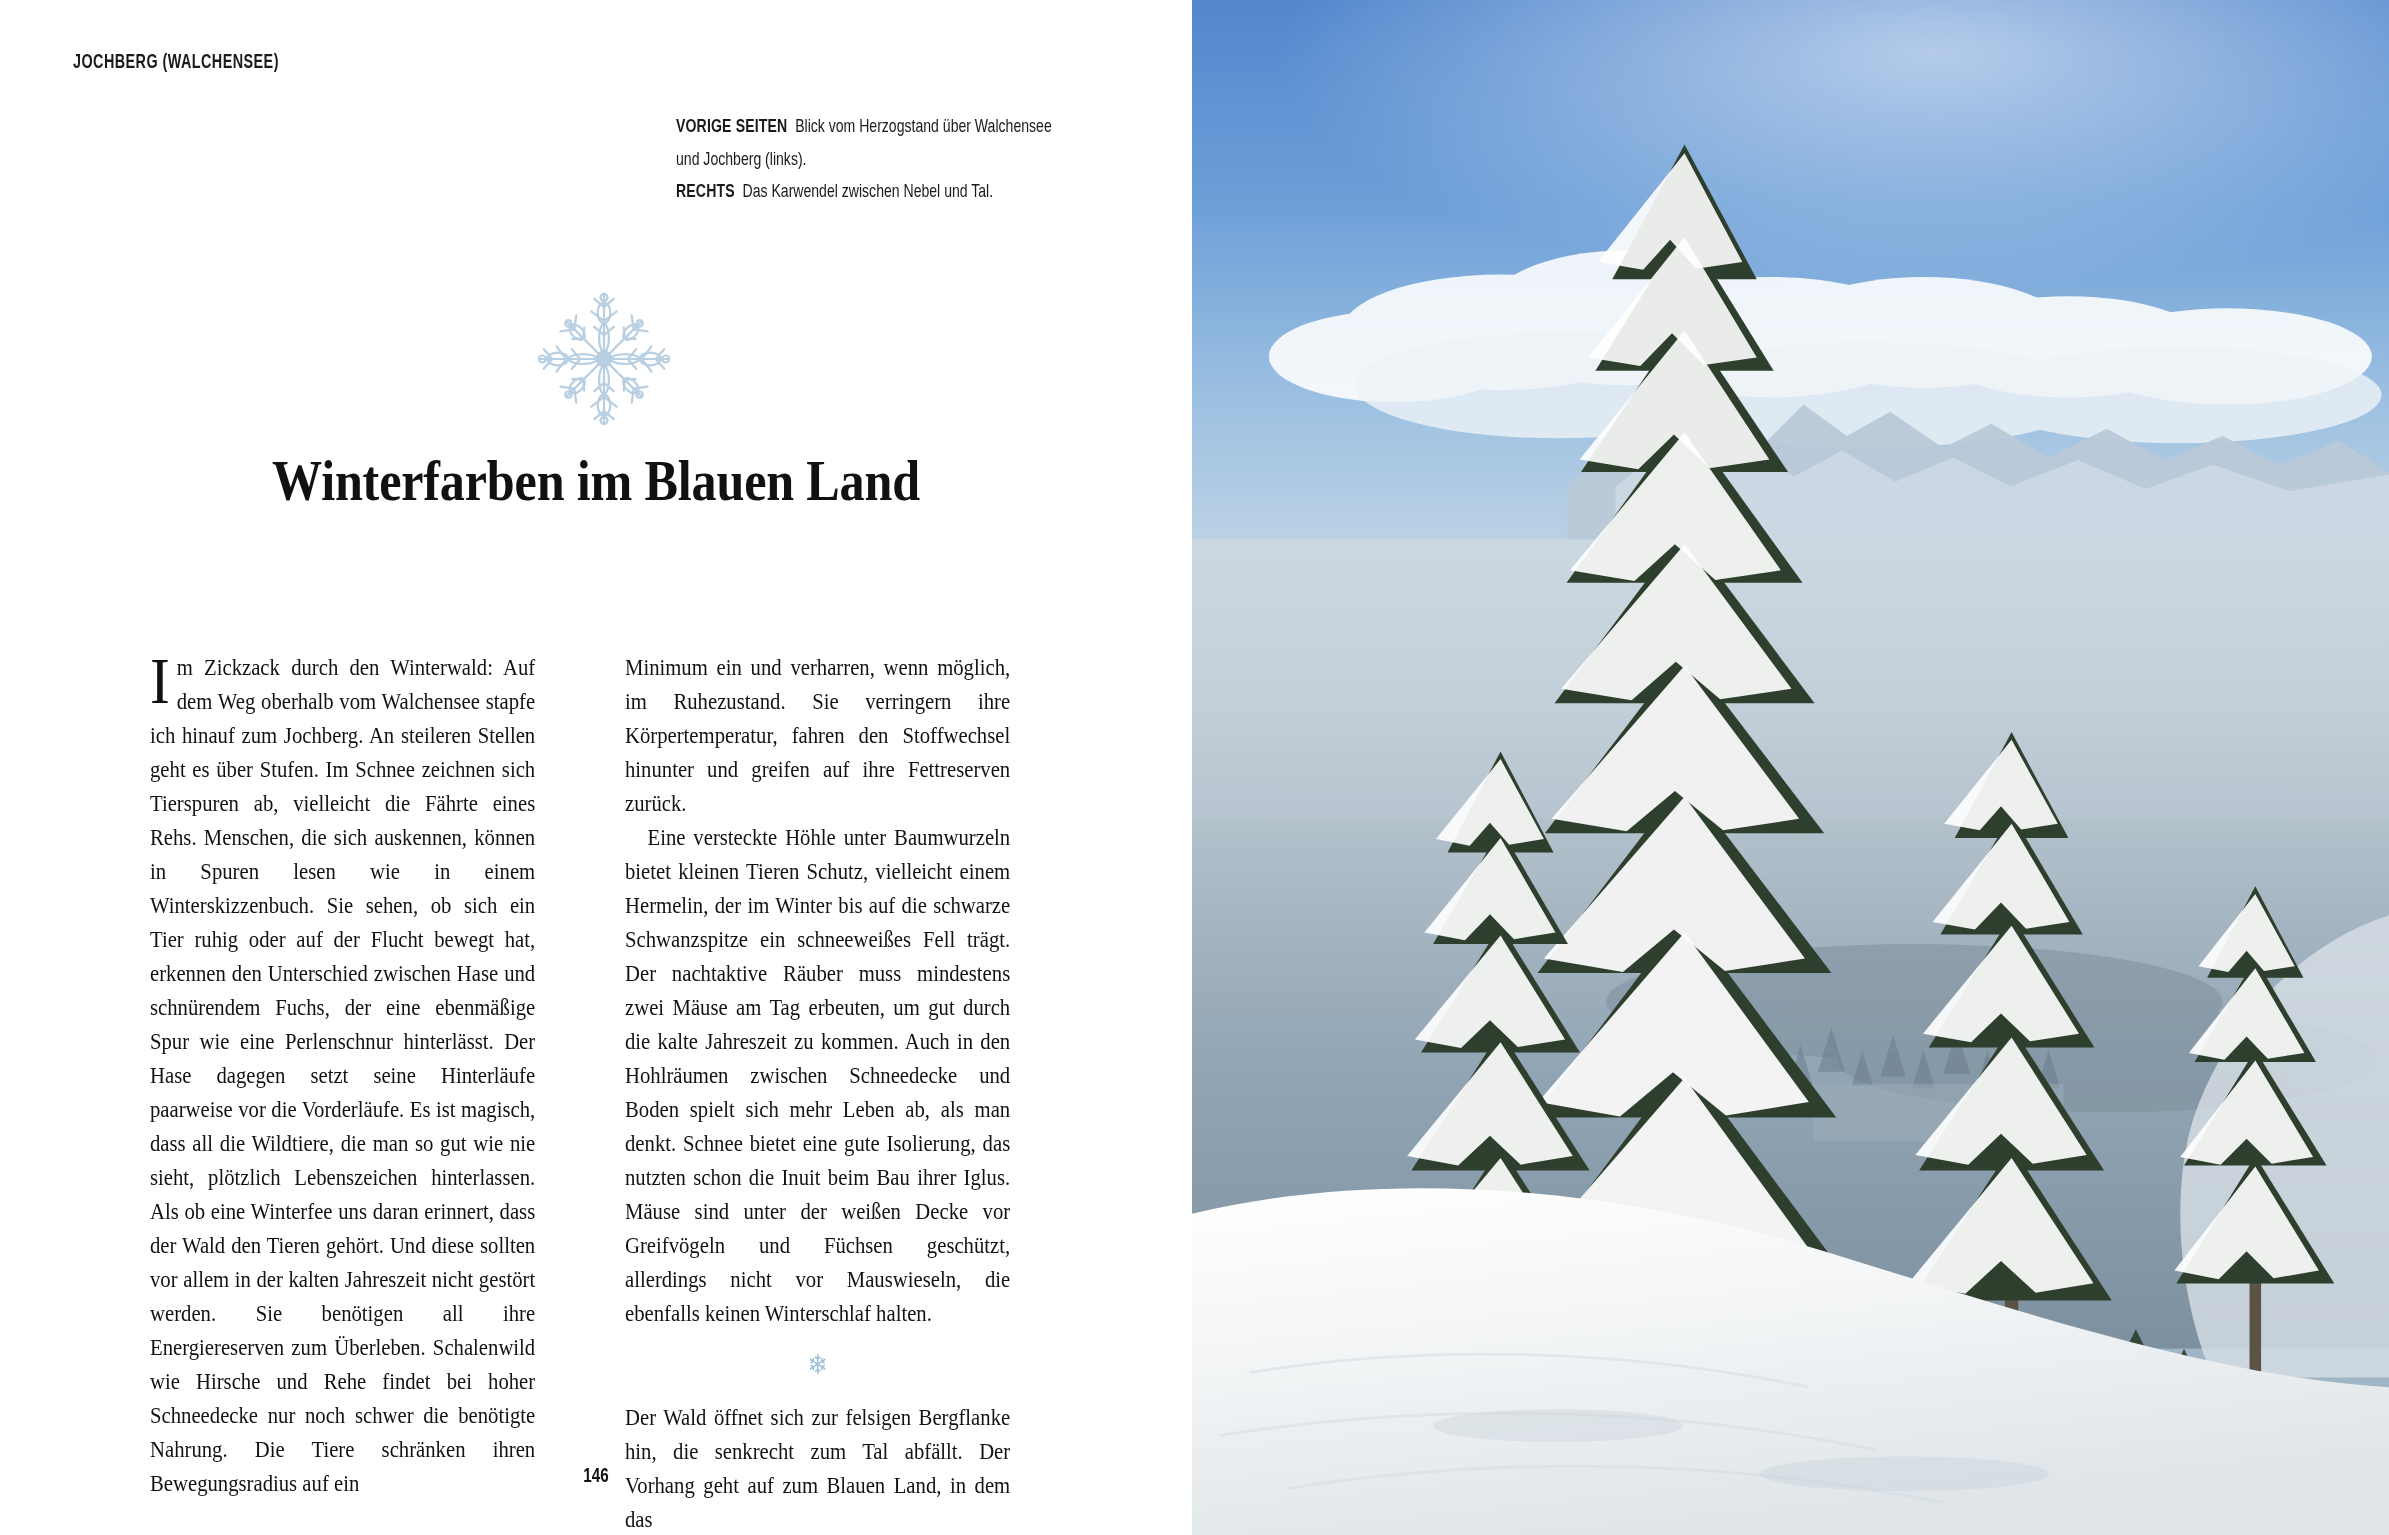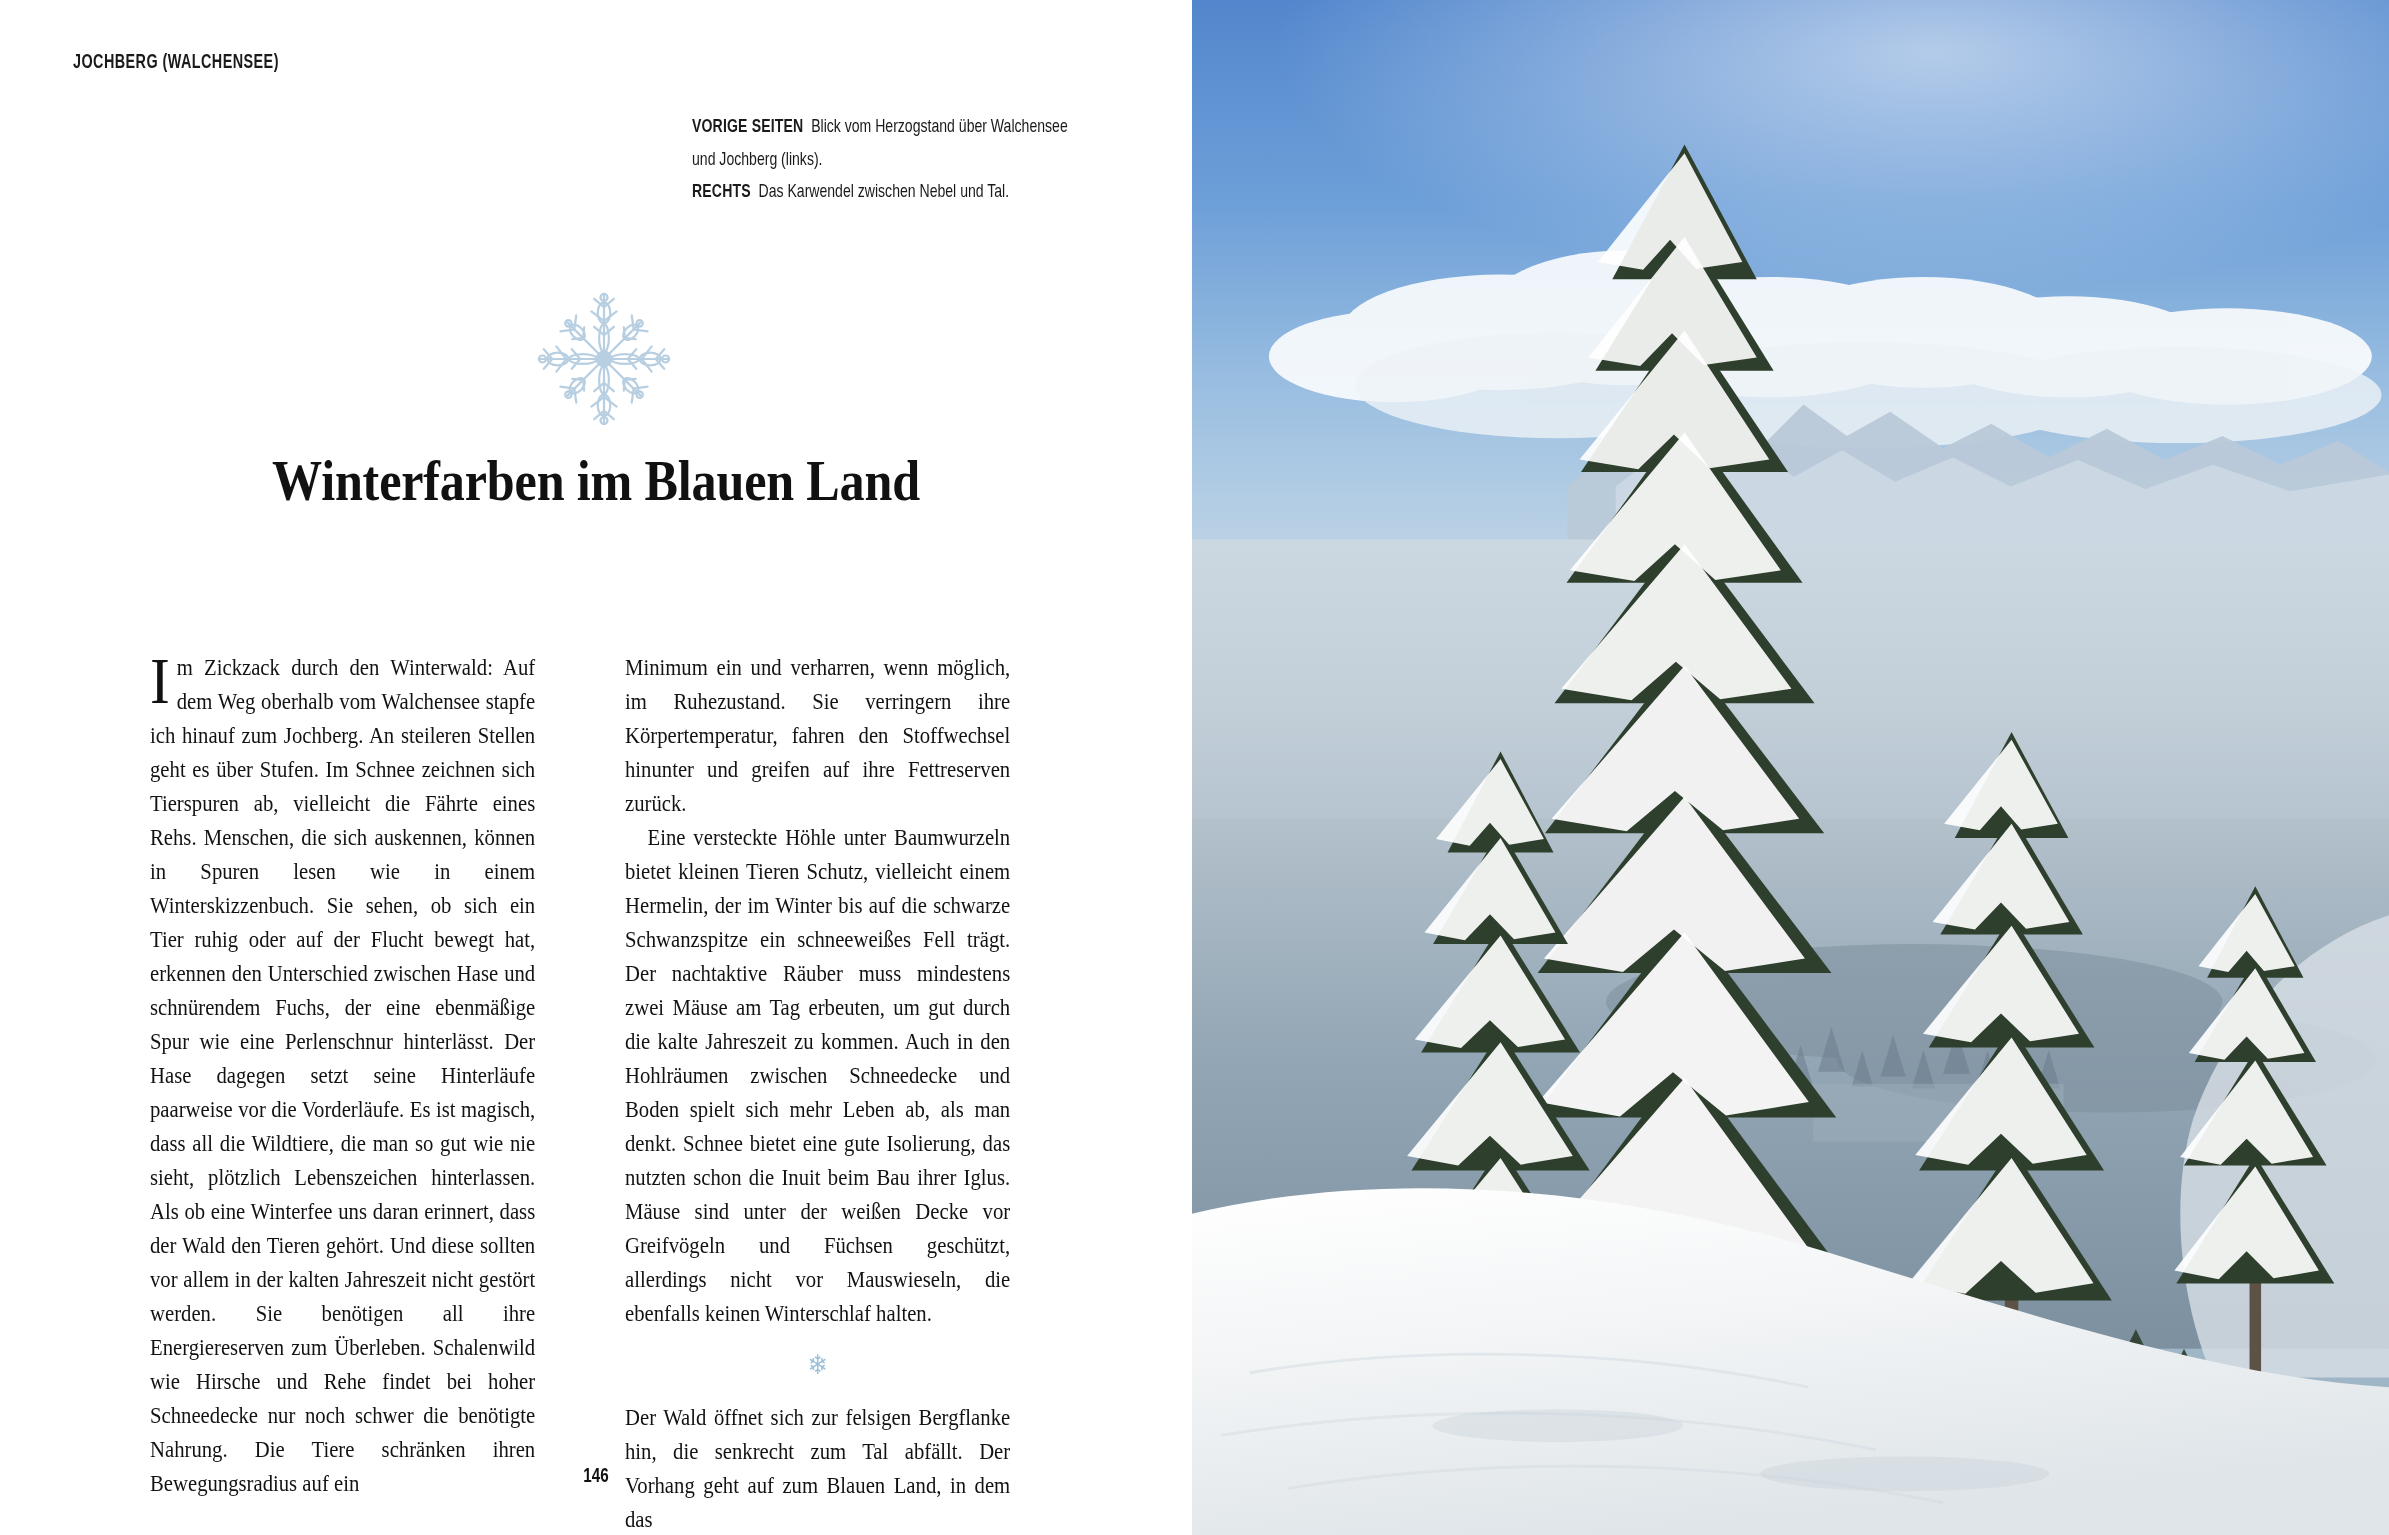--- a/index.html
+++ b/index.html
@@ -19,21 +19,21 @@
     font-family:"Liberation Sans",sans-serif;
     font-size:20px;font-weight:700;letter-spacing:0.6px;
     color:#1a1a1a;
     transform:scaleX(.72);transform-origin:left center;
     white-space:nowrap;
   }
 
   .caption-block{
     position:absolute;left:676px;top:110px;width:385px;
     font-family:"Liberation Sans",sans-serif;
-    font-size:19px;line-height:1.72;color:#1a1a1a;margin-left:16px;
+    font-size:19px;line-height:1.72;color:#1a1a1a;
   }
   .caption-line{transform:scaleX(.74);transform-origin:left top;white-space:nowrap;}
   .caption-lead{font-weight:700;letter-spacing:0.2px;}
   .caption-rest{font-weight:400;}
 
   
   .ornament{position:absolute;left:534px;top:289px;width:140px;height:140px;}
   .ornament svg{display:block;width:100%;height:100%;}
 
   .article-title{

